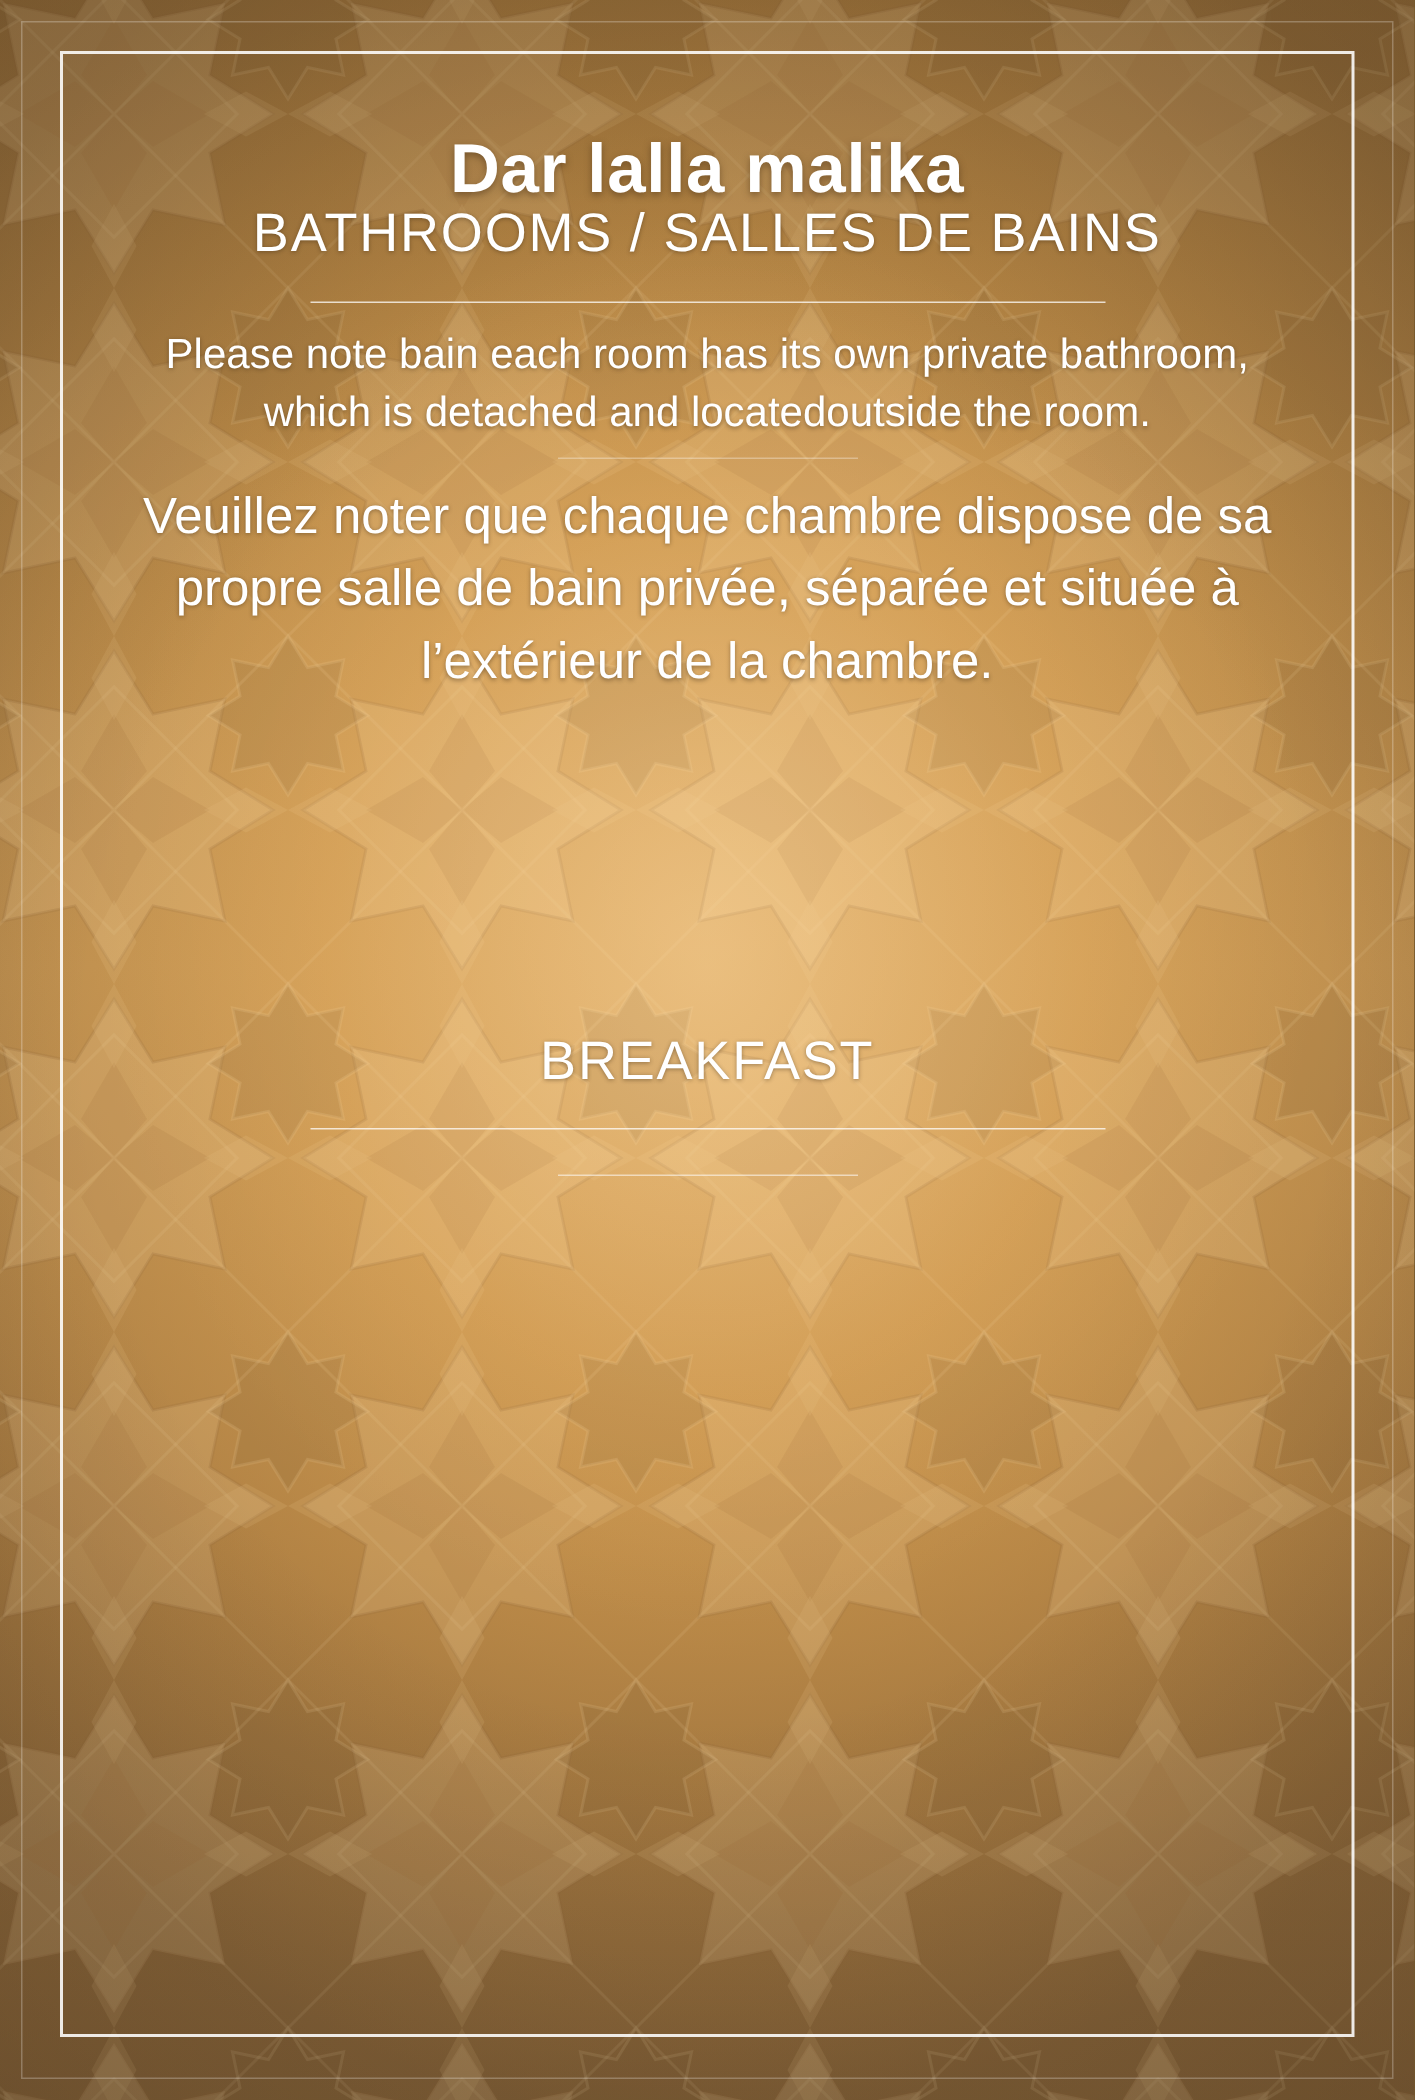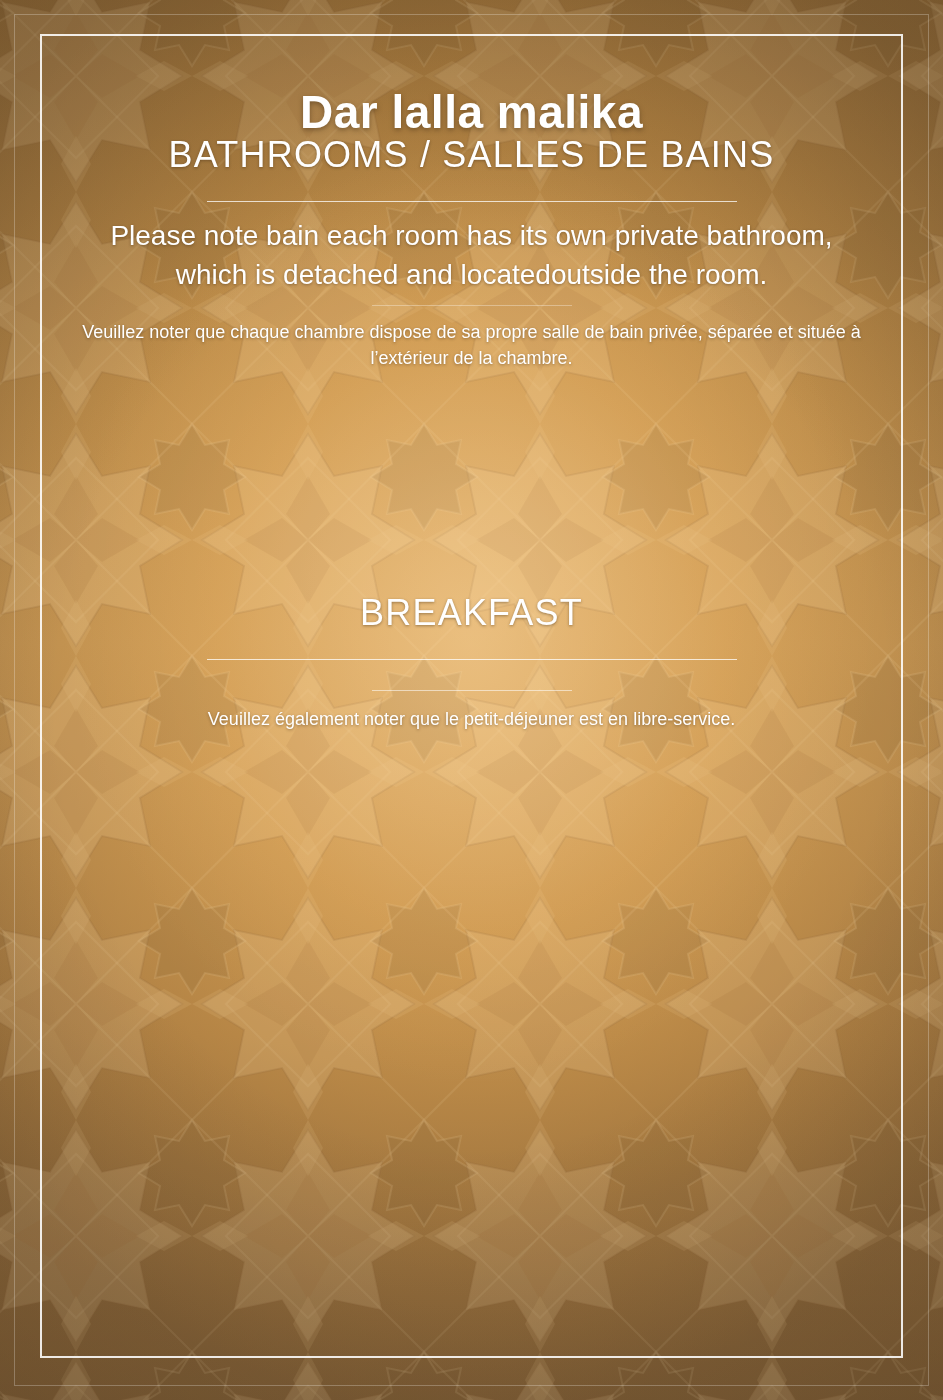--- a/index.html
+++ b/index.html
@@ -113,21 +113,21 @@
     margin: 16px 0 16px 0;
   }
 
   .body-text {
     font-size: 28px;
     font-weight: 500;
     line-height: 1.42;
     max-width: 780px;
     color: #fff;
   }
-  .body-text.fr { font-size: 18px; }
+  .body-text.fr { font-size: 34px; }
 
   .spacer-invisible-rule {
     width: 200px;
     height: 1px;
     background: rgba(255,255,255,0.32);
     margin: 10px 0 14px 0;
   }
 </style>
 </head>
 <body>
@@ -190,17 +190,16 @@
       <div class="rule"></div>
       <div class="body-text">Please note bain each room has its own private bathroom, which is detached and locatedoutside the room.</div>
       <div class="spacer-invisible-rule"></div>
       <div class="body-text fr">Veuillez noter que chaque chambre dispose de sa propre salle de bain privée, séparée et située à l’extérieur de la chambre.</div>
     </div>
 
     <div class="section section-breakfast">
       <div class="section-heading">BREAKFAST</div>
       <div class="rule"></div>
       <div class="rule short"></div>
-      <div class="body-text fr">Veuillez également noter que le petit-déjeuner est en libre-service.</div>
     </div>
 
   </div>
 </div>
 
 </body></html>

